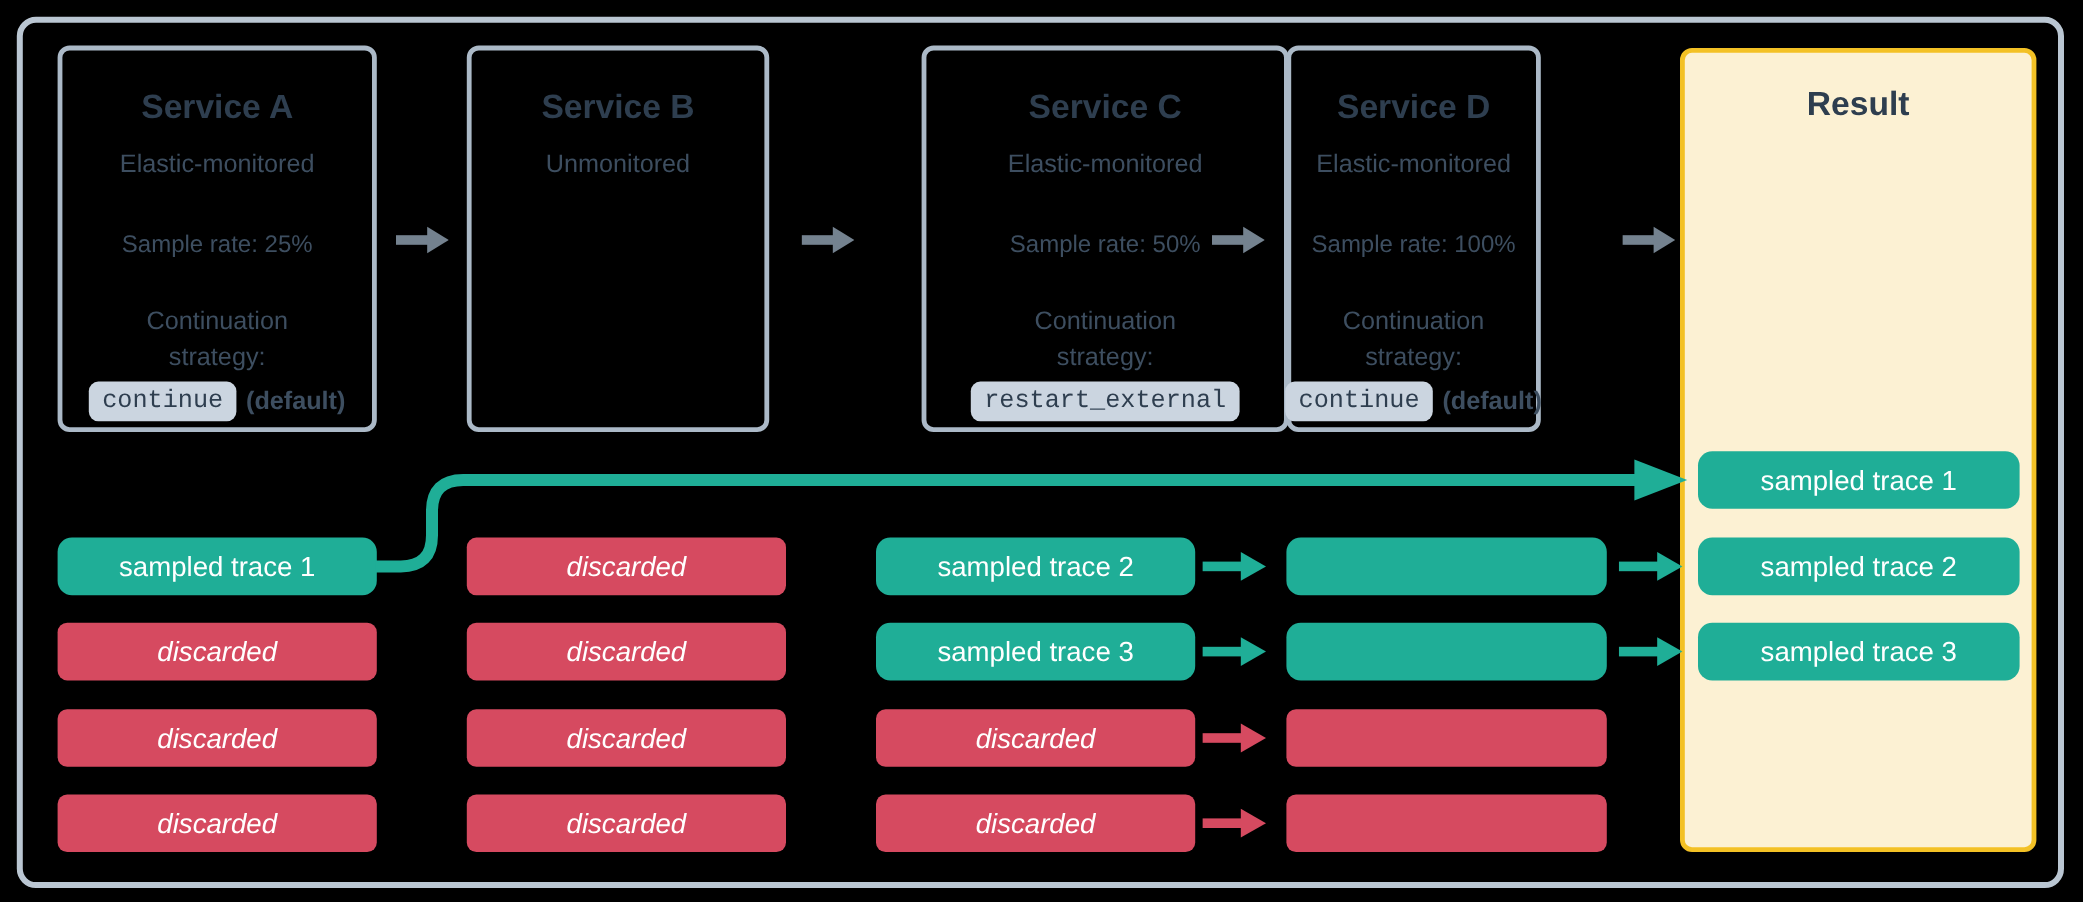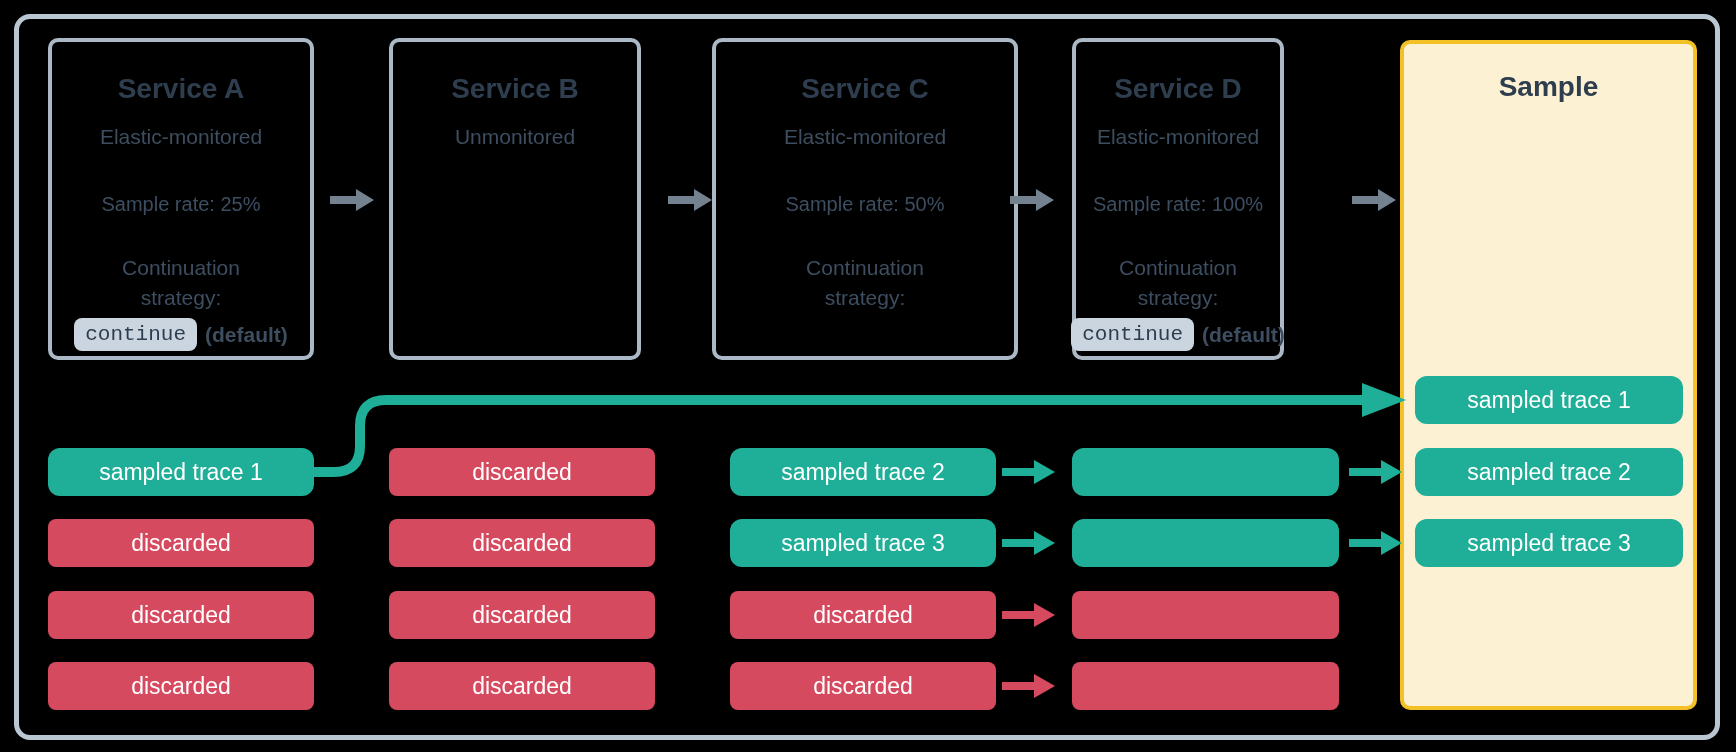--- a/index.html
+++ b/index.html
@@ -19,21 +19,21 @@
          background:var(--badge-bg,#cbd5e0);color:var(--badge-text,#2e3e4f);padding:3px 11px;border-radius:8px;white-space:nowrap;}
   .badge-note{font-size:21px;font-weight:700;color:var(--body-text,#3d4e60);}
   .badge-note:empty{display:none;}
   .result-box{position:absolute;left:1400px;top:40px;width:297px;height:670px;box-sizing:border-box;
          background:var(--result-bg,#fcf1d3);border:4px solid var(--result-border,#f3c125);border-radius:10px;}
   .result-title{font-size:28px;font-weight:bold;line-height:34px;margin-top:26px;text-align:center;color:var(--heading-text,#2e3e4f);}
   .bar{position:absolute;width:266px;height:48px;border-radius:8px;box-sizing:border-box;
        display:flex;align-items:center;justify-content:center;
        color:var(--bar-text,#fff);font-size:23px;font-weight:500;white-space:nowrap;}
   .bar.sampled{background:var(--sampled,#1fae97);border-radius:12px;}
-  .bar.discarded{background:var(--discarded,#d64a60);}
+  .bar.discarded{background:var(--discarded,#d64a60);font-style:italic;}
   .bar.result-bar{width:268px;left:1415px;z-index:3;}
   .arrow{position:absolute;line-height:0;}
   .arrow svg{display:block;}
   .arrow.gray{color:var(--flow-arrow,#74828f);}
   .arrow.sampled{color:var(--sampled,#1fae97);}
   .arrow.discarded{color:var(--discarded,#d64a60);}
   .connector-svg{position:absolute;left:0;top:0;z-index:4;pointer-events:none;}
   .connector-svg path{stroke:var(--sampled,#1fae97);}
   .connector-svg polygon{fill:var(--sampled,#1fae97);}
 </style>
@@ -52,40 +52,44 @@
       <span class="code-badge">continue</span>
       <span class="badge-note">(default)</span>
     </div>
   </div>
 
   <div class="service-box" style="left:389px;width:252px;">
     <div class="svc-title">Service B</div>
     <div class="svc-sub">Unmonitored</div>
   </div>
 
-  <div class="service-box" style="left:712px;width:306px;">
+  <div class="service-box" style="left:768px;width:306px;">
     <div class="svc-title">Service C</div>
     <div class="svc-sub">Elastic-monitored</div>
     <div class="svc-sample">Sample rate: 50%</div>
     <div class="svc-strategy">Continuation strategy:</div>
+    <div class="badge-row">
+      <span class="code-badge">restart_external</span>
+
+    </div>
   </div>
 
   <div class="service-box" style="left:1072px;width:212px;">
     <div class="svc-title">Service D</div>
     <div class="svc-sub">Elastic-monitored</div>
     <div class="svc-sample">Sample rate: 100%</div>
     <div class="svc-strategy">Continuation strategy:</div>
     <div class="badge-row">
       <span class="code-badge">continue</span>
       <span class="badge-note">(default)</span>
     </div>
   </div>
 
   <div class="result-box">
-    <div class="result-title">Sample</div>
+    <div class="result-title">Result</div>
   </div>
 
   <div class="arrow gray" style="left:330px;top:188px;">
     <svg width="44" height="24" viewBox="0 0 44 24" fill="currentColor">
         <rect x="0" y="8" width="27" height="8"></rect>
         <polygon points="26,1 26,23 44,12"></polygon>
       </svg>
   </div>
   <div class="arrow gray" style="left:668px;top:188px;">
     <svg width="44" height="24" viewBox="0 0 44 24" fill="currentColor">

